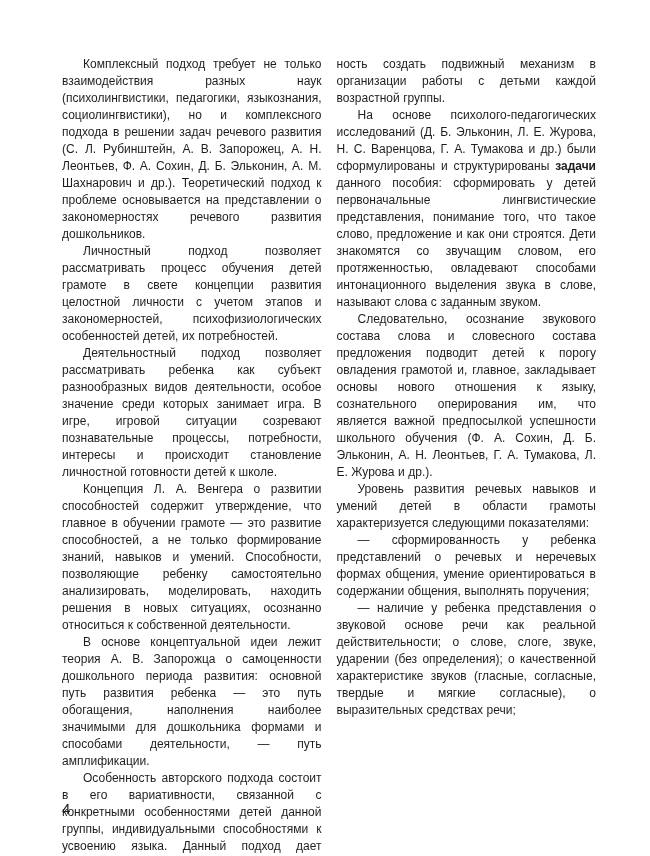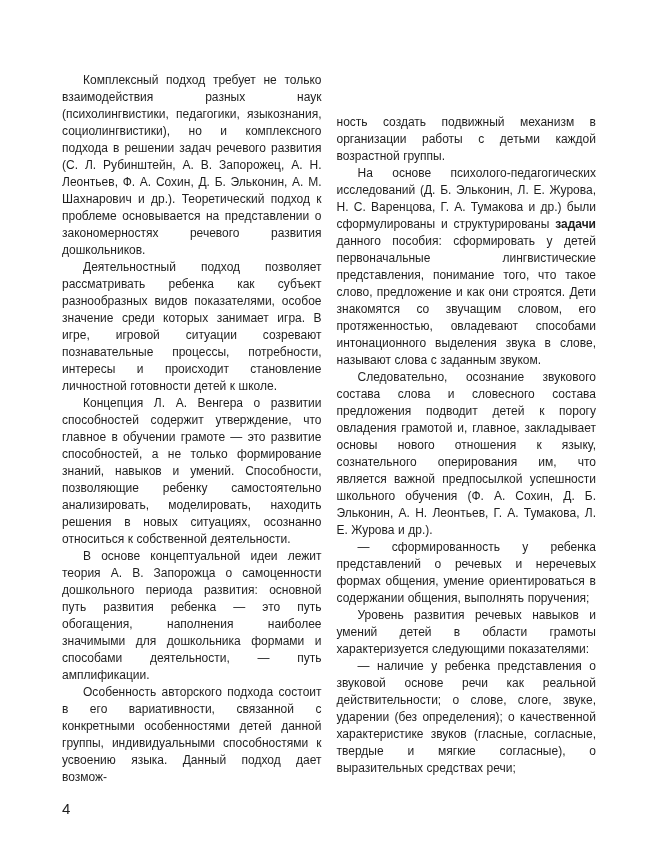--- a/index.html
+++ b/index.html
@@ -5,21 +5,21 @@
   * { box-sizing: border-box; }
   html, body {
     margin: 0; padding: 0;
     width: 650px; height: 856px;
     background: #ffffff;
     font-family: "Liberation Sans", "DejaVu Sans", sans-serif;
   }
   .page {
     position: relative;
     width: 650px; height: 856px;
-    padding: 72px 54px 0 62px;
+    padding: 56px 54px 0 62px;
     color: #1e1e1e;
   }
   .columns {
     display: flex;
     gap: 15px;
   }
   .column {
     flex: 1;
     font-size: 12px;
     line-height: 17px;
@@ -27,21 +27,20 @@
     hyphens: auto;
     -webkit-hyphens: auto;
     word-spacing: 0.2px;
   }
   .column p {
     margin: 0;
     text-indent: 21px;
   }
   .column p.continuation {
     text-indent: 0;
-    margin-top: 42px;
   }
   .bold-term {
     font-weight: bold;
     margin-top: 32px;
   }
   .page-number {
     position: absolute;
     left: 62px;
     top: 800px;
     font-size: 15px;
@@ -49,31 +48,32 @@
   }
 </style>
 </head>
 <body>
 
 <div class="page">
   <div class="columns">
 
     <div class="column">
       <p>Комплексный подход требует не только взаимодействия разных наук (психолингвистики, педагогики, языкознания, социолингвистики), но и комплексного подхода в решении задач речевого развития (С. Л. Рубинштейн, А. В. Запорожец, А. Н. Леонтьев, Ф. А. Сохин, Д. Б. Эльконин, А. М. Шахнарович и др.). Теоретический подход к проблеме основывается на представлении о закономерностях речевого развития дошкольников.</p>
-      <p>Деятельностный подход позволяет рассматривать ребенка как субъект разнообразных видов показателями, особое значение среди которых занимает игра. В игре, игровой ситуации созревают познавательные процессы, потребности, интересы и происходит становление личностной готовности детей к школе.</p>
+      <p>Личностный подход позволяет рассматривать процесс обучения детей грамоте в свете концепции развития целостной личности с учетом этапов и закономерностей, психофизиологических особенностей детей, их потребностей.</p>
+      <p>Деятельностный подход позволяет рассматривать ребенка как субъект разнообразных видов деятельности, особое значение среди которых занимает игра. В игре, игровой ситуации созревают познавательные процессы, потребности, интересы и происходит становление личностной готовности детей к школе.</p>
       <p>Концепция Л. А. Венгера о развитии способностей содержит утверждение, что главное в обучении грамоте — это развитие способностей, а не только формирование знаний, навыков и умений. Способности, позволяющие ребенку самостоятельно анализировать, моделировать, находить решения в новых ситуациях, осознанно относиться к собственной деятельности.</p>
       <p>В основе концептуальной идеи лежит теория А. В. Запорожца о самоценности дошкольного периода развития: основной путь развития ребенка — это путь обогащения, наполнения наиболее значимыми для дошкольника формами и способами деятельности, — путь амплификации.</p>
       <p>Особенность авторского подхода состоит в его вариативности, связанной с конкретными особенностями детей данной группы, индивидуальными способностями к усвоению языка. Данный подход дает возмож-</p>
     </div>
 
     <div class="column">
       <p class="continuation">ность создать подвижный механизм в организации работы с детьми каждой возрастной группы.</p>
       <p><span>На основе психолого-педагогических исследований (Д. Б. Эльконин, Л. Е. Журова, Н. С. Варенцова, Г. А. Тумакова и др.) были сформулированы и структурированы </span><span class="bold-term">задачи</span><span> данного пособия: сформировать у детей первоначальные лингвистические представления, понимание того, что такое слово, предложение и как они строятся. Дети знакомятся со звучащим словом, его протяженностью, овладевают способами интонационного выделения звука в слове, называют слова с заданным звуком.</span></p>
       <p>Следовательно, осознание звукового состава слова и словесного состава предложения подводит детей к порогу овладения грамотой и, главное, закладывает основы нового отношения к языку, сознательного оперирования им, что является важной предпосылкой успешности школьного обучения (Ф. А. Сохин, Д. Б. Эльконин, А. Н. Леонтьев, Г. А. Тумакова, Л. Е. Журова и др.).</p>
+      <p>Уровень развития речевых навыков и умений детей в области грамоты характеризуется следующими показателями:</p>
       <p>— сформированность у ребенка представлений о речевых и неречевых формах общения, умение ориентироваться в содержании общения, выполнять поручения;</p>
-      <p>Уровень развития речевых навыков и умений детей в области грамоты характеризуется следующими показателями:</p>
       <p>— наличие у ребенка представления о звуковой основе речи как реальной действительности; о слове, слоге, звуке, ударении (без определения); о качественной характеристике звуков (гласные, согласные, твердые и мягкие согласные), о выразительных средствах речи;</p>
     </div>
 
   </div>
 
   <div class="page-number">4</div>
 </div>
 
 </body></html>

